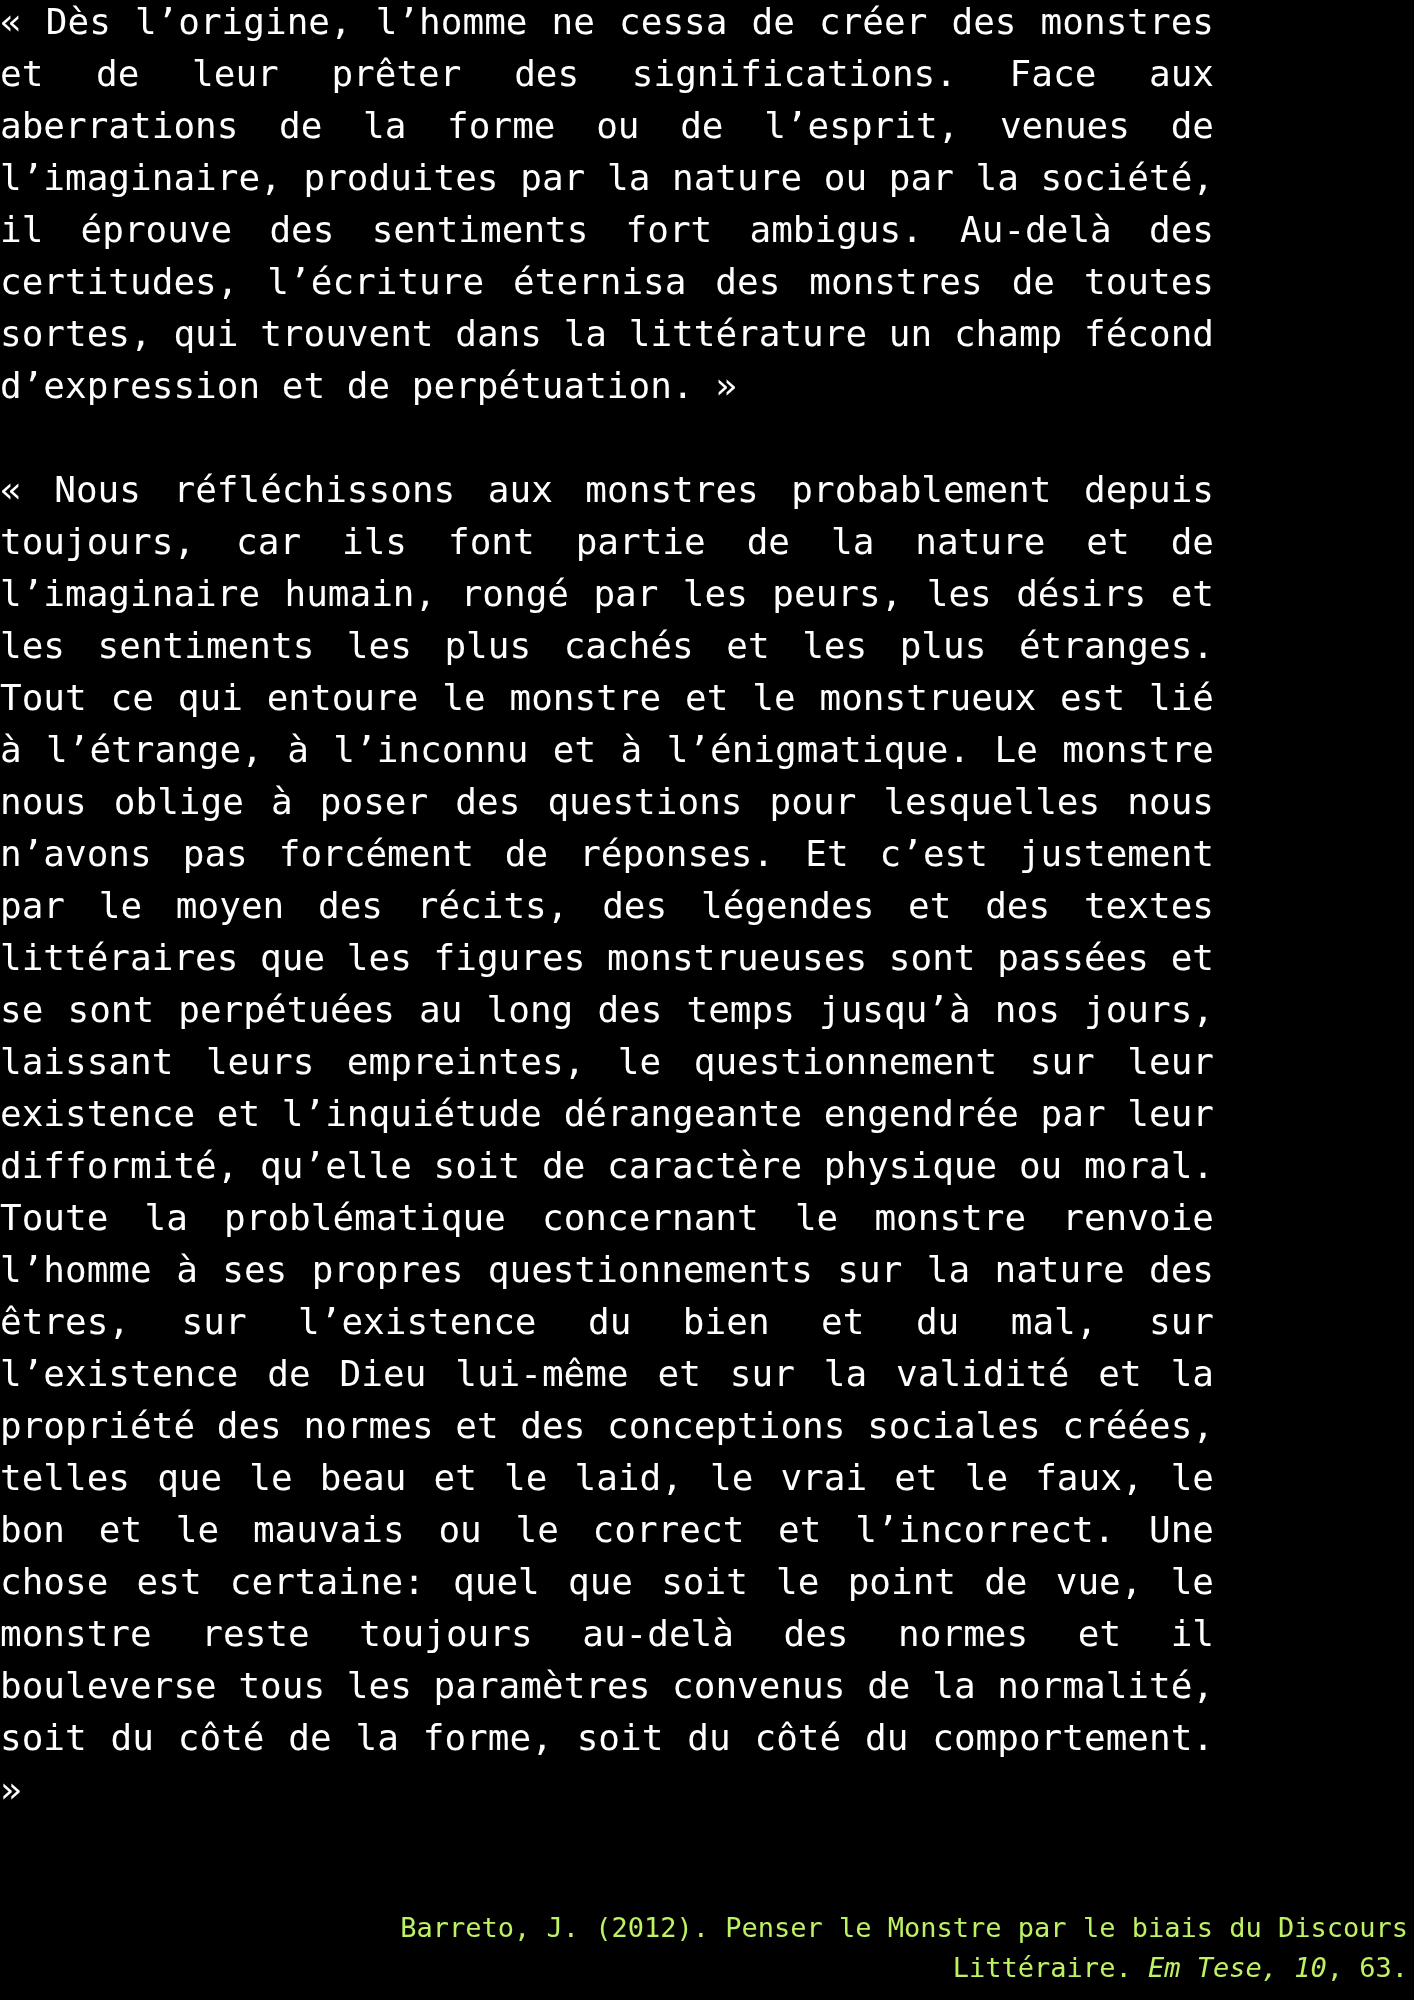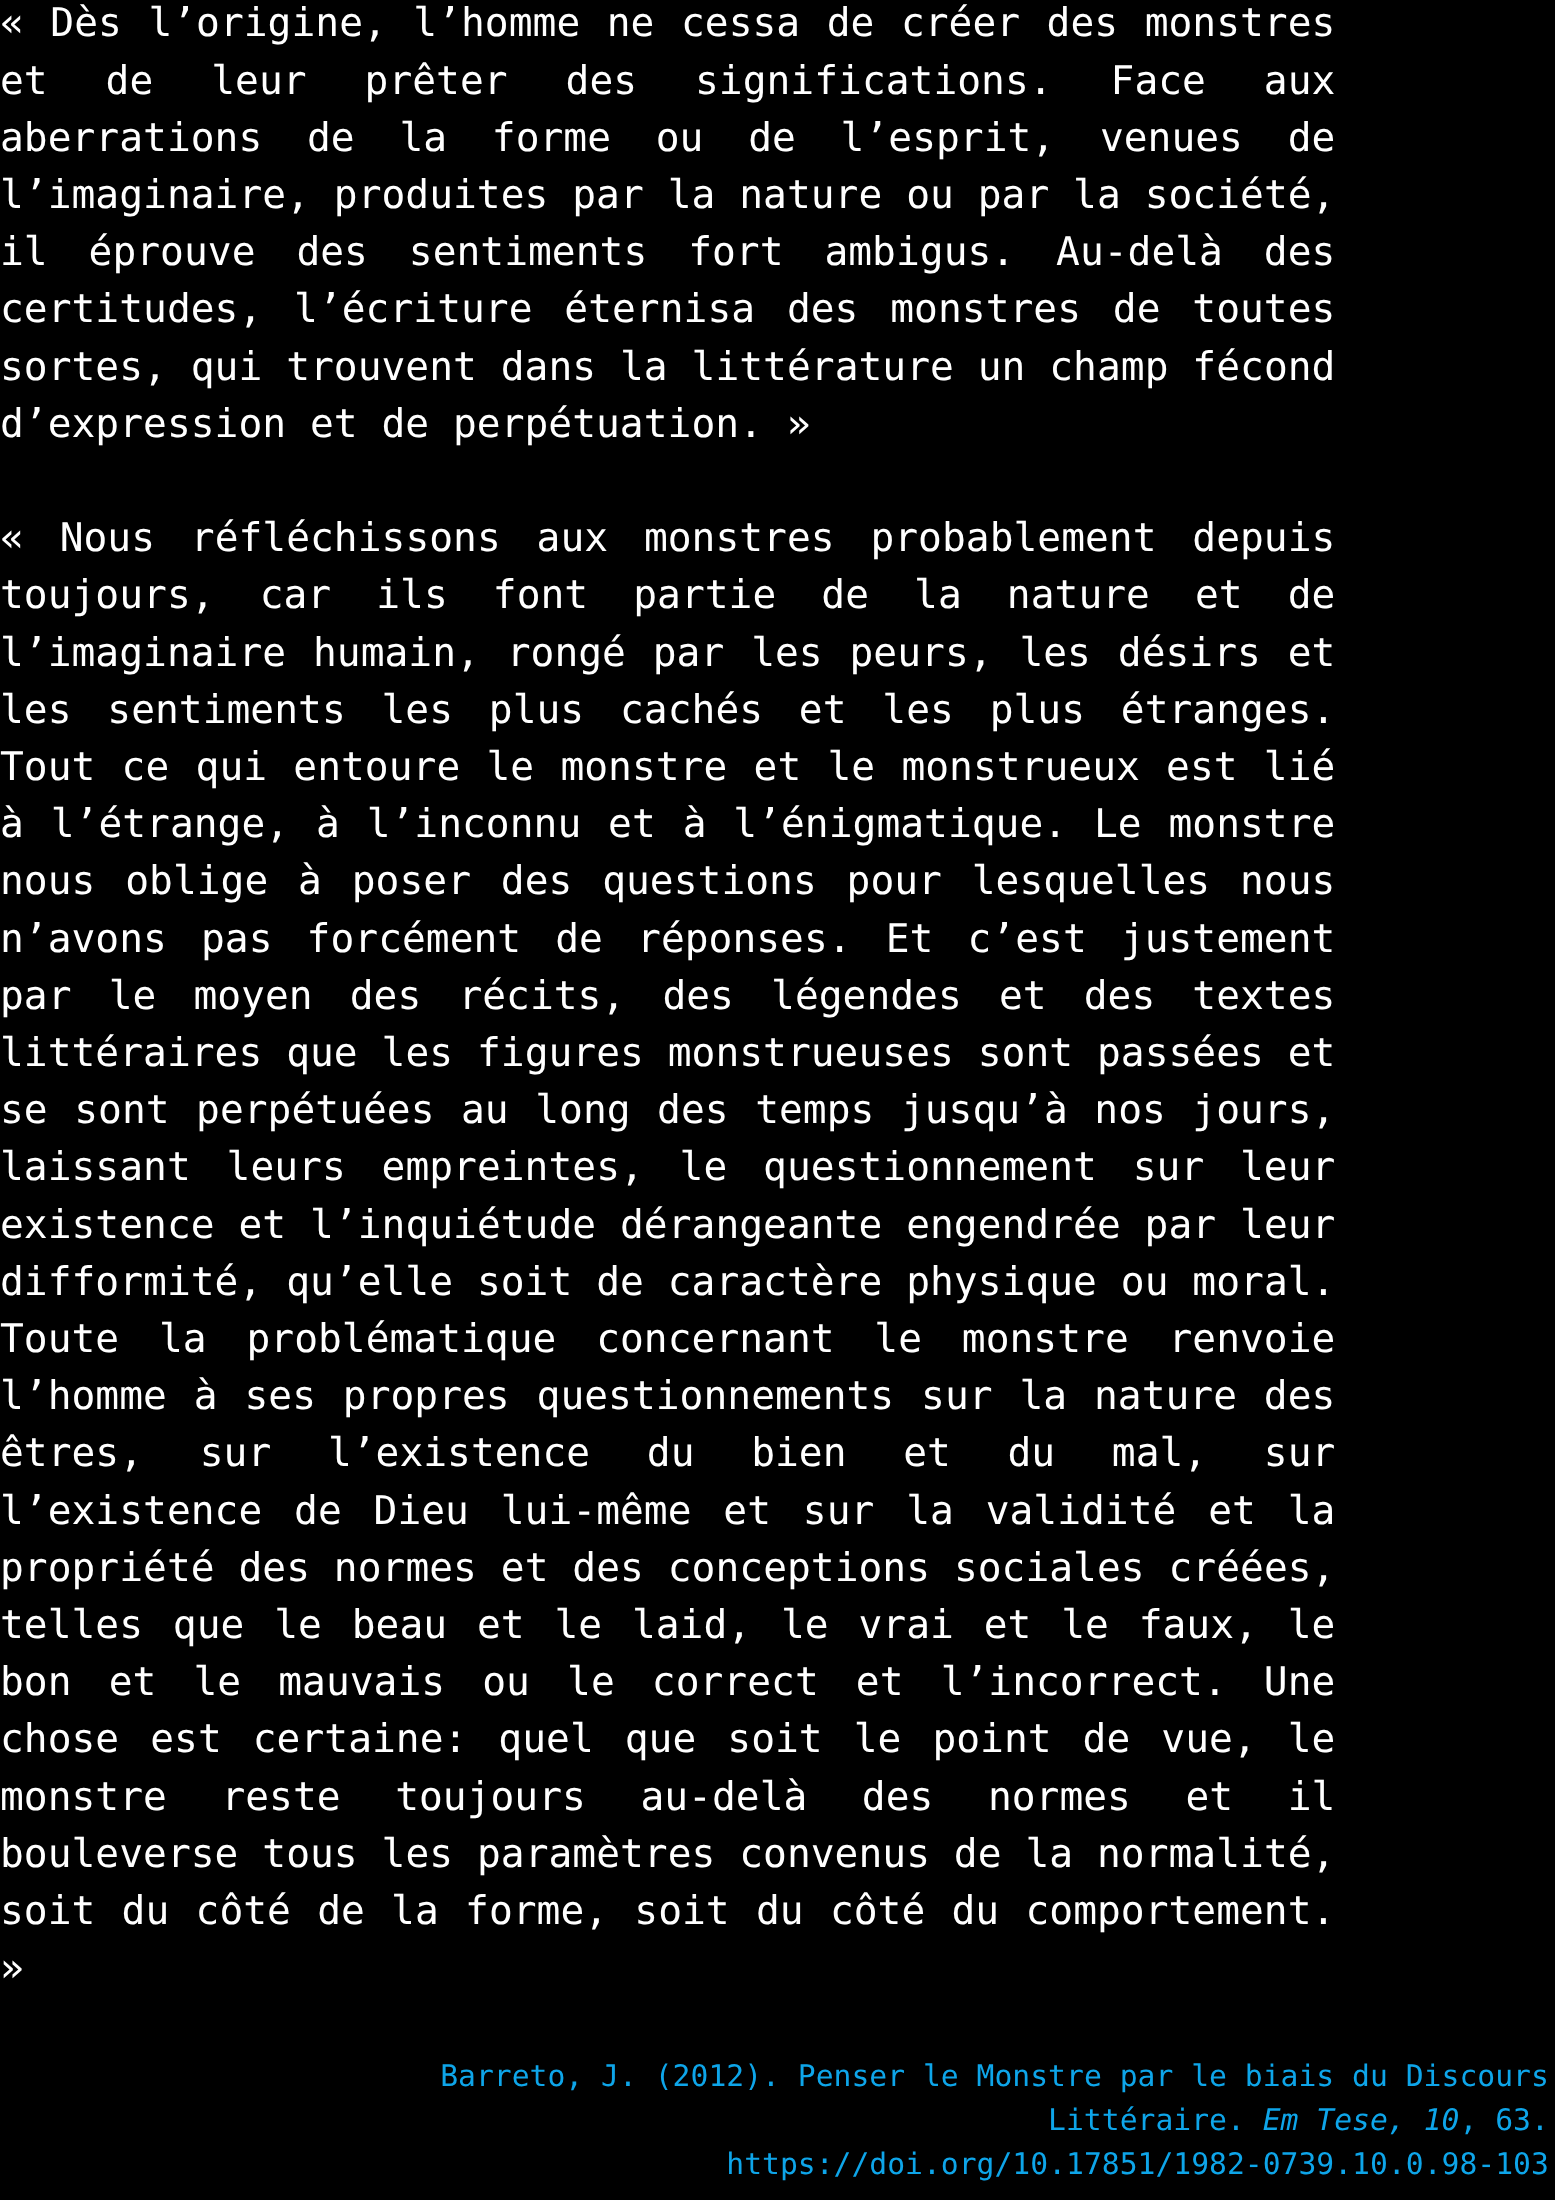--- a/index.html
+++ b/index.html
@@ -42,21 +42,21 @@
     height: 52px;
   }
   .citation {
     position: absolute;
     left: 0;
     right: 6px;
     bottom: 12px;
     text-align: right;
     font-size: 27px;
     line-height: 40px;
-    color: #0ea5e9;
+    color: #bef264;
   }
   .citation .line {
     display: block;
     white-space: nowrap;
   }
   .citation em {
   }
 </style>
 </head>
 <body>
@@ -65,16 +65,15 @@
 
   <div class="body-wrap">
     <p class="para first">« Dès l’origine, l’homme ne cessa de créer des monstres et de leur prêter des significations. Face aux aberrations de la forme ou de l’esprit, venues de l’imaginaire, produites par la nature ou par la société, il éprouve des sentiments fort ambigus. Au-delà des certitudes, l’écriture éternisa des monstres de toutes sortes, qui trouvent dans la littérature un champ fécond d’expression et de perpétuation. »</p>
     <div class="para-gap"></div>
     <p class="para">« Nous réfléchissons aux monstres probablement depuis toujours, car ils font partie de la nature et de l’imaginaire humain, rongé par les peurs, les désirs et les sentiments les plus cachés et les plus étranges. Tout ce qui entoure le monstre et le monstrueux est lié à l’étrange, à l’inconnu et à l’énigmatique. Le monstre nous oblige à poser des questions pour lesquelles nous n’avons pas forcément de réponses. Et c’est justement par le moyen des récits, des légendes et des textes littéraires que les figures monstrueuses sont passées et se sont perpétuées au long des temps jusqu’à nos jours, laissant leurs empreintes, le questionnement sur leur existence et l’inquiétude dérangeante engendrée par leur difformité, qu’elle soit de caractère physique ou moral. Toute la problématique concernant le monstre renvoie l’homme à ses propres questionnements sur la nature des êtres, sur l’existence du bien et du mal, sur l’existence de Dieu lui-même et sur la validité et la propriété des normes et des conceptions sociales créées, telles que le beau et le laid, le vrai et le faux, le bon et le mauvais ou le correct et l’incorrect. Une chose est certaine: quel que soit le point de vue, le monstre reste toujours au-delà des normes et il bouleverse tous les paramètres convenus de la normalité, soit du côté de la forme, soit du côté du comportement.  »</p>
   </div>
 
   <div class="citation">
     <span class="line">Barreto, J. (2012). Penser le Monstre par le biais  du Discours</span>
     <span class="line"><span>Littéraire. </span><em>Em Tese, 10</em><span>, 63.</span></span>
-    <span class="line">https://doi.org/10.17851/1982-0739.10.0.98-103</span>
   </div>
 
 </div>
 
 </body></html>

